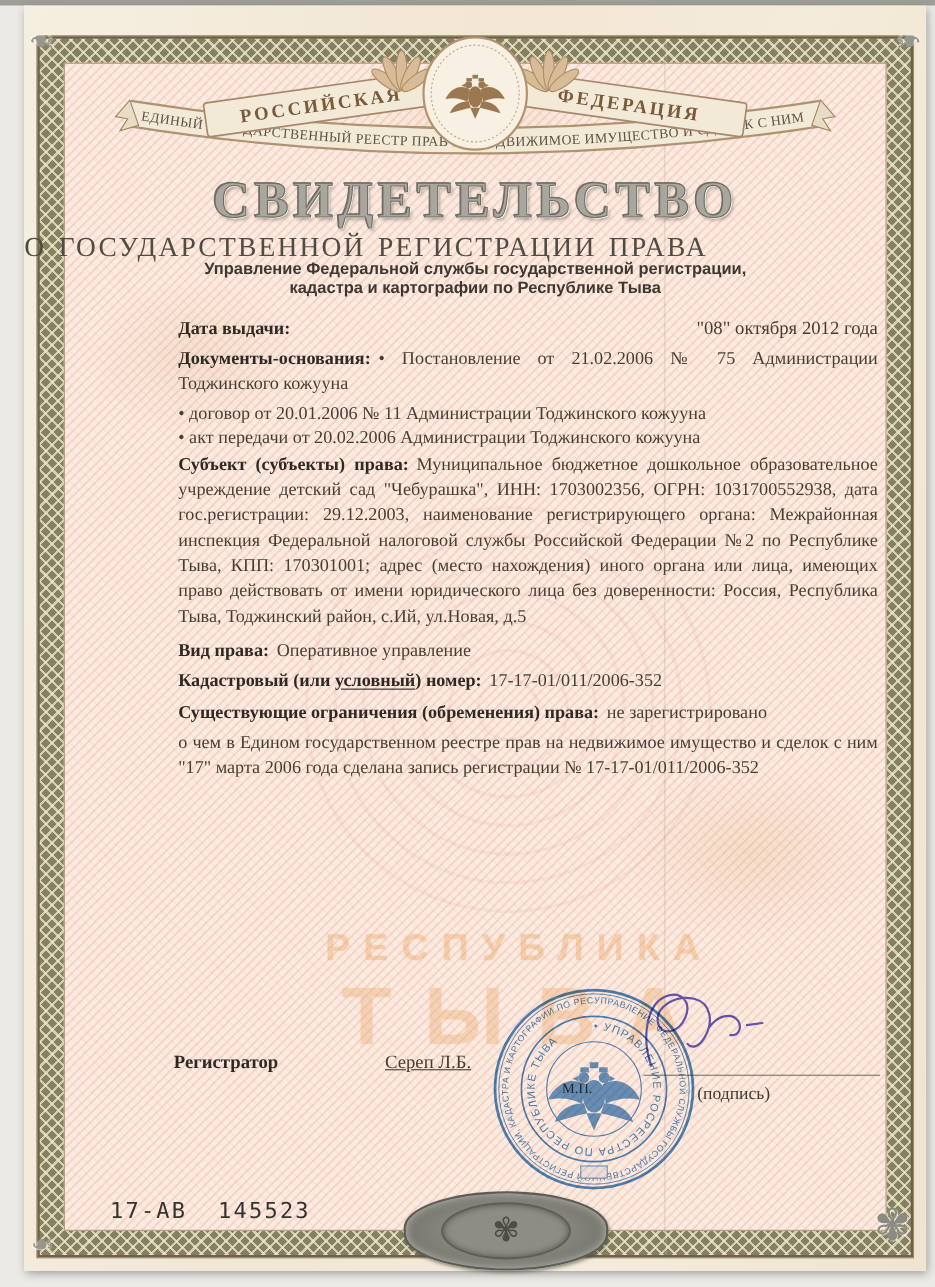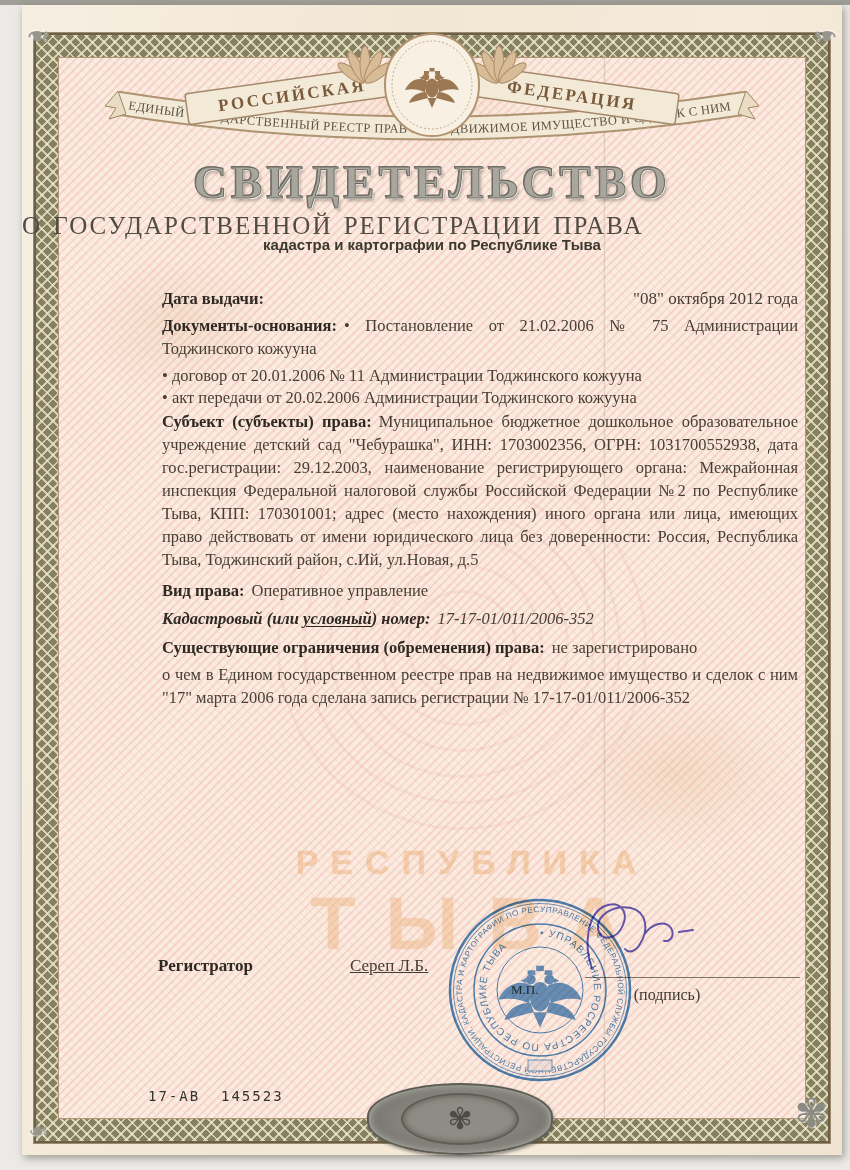--- a/index.html
+++ b/index.html
@@ -53,41 +53,41 @@
            font-size:16.5px;line-height:23px;color:#463e35;}
   .content p{margin:0;}
   .lbl{font-weight:bold;color:#2e2922;margin-right:7px;}
   .date-row{display:flex;justify-content:space-between;margin-bottom:4px;}
   .date-val{font-size:17px;}
   .basis{text-align:justify;margin-bottom:6px !important;}
   .bullet{line-height:20px;margin-bottom:2px !important;}
   .subject{text-align:justify;margin-top:2px !important;margin-bottom:8px !important;}
   .vid{margin-bottom:5px !important;}
   .object{text-align:justify;margin-bottom:3px !important;}
-  .cadastral{margin-bottom:6px !important;font-style:italic;}
+  .cadastral{margin-bottom:6px !important;}
   .cadastral u{text-underline-offset:2px;}
   .restrict{margin-bottom:4px !important;}
   .record{text-align:justify;}
   
   .wm{position:absolute;left:126px;width:636px;text-align:center;
       font-family:"Liberation Sans",sans-serif;font-weight:bold;color:#e8a15c;
       text-shadow:0 0 2px rgba(232,161,92,.5);}
   .wm1{top:838px;font-size:34px;letter-spacing:12px;text-indent:12px;opacity:.38;}
   .wm2{top:876px;font-size:74px;letter-spacing:30px;text-indent:30px;opacity:.32;}
   
   .registrar{position:absolute;left:136px;top:951px;font-weight:bold;font-size:17px;color:#2e2922;}
   .reg-name{position:absolute;left:328px;top:951px;font-size:17px;color:#433c33;text-decoration:underline;}
   .mp{position:absolute;left:489px;top:977px;font-size:13px;color:#474538;}
   .sig-line{position:absolute;left:563px;top:972px;width:215px;border-top:1.5px solid #7b7366;}
   .sig-caption{position:absolute;left:580px;top:981px;width:130px;text-align:center;
                font-size:16px;color:#3f3a32;}
   .signature{position:absolute;left:556px;top:892px;}
   .stamp{position:absolute;left:418px;top:885px;mix-blend-mode:multiply;opacity:.93;}
   .serial{position:absolute;left:78px;top:1083px;font-family:"DejaVu Sans Mono",monospace;
-          font-size:14px;letter-spacing:2px;color:#35332e;white-space:pre;margin-left:48px;}
+          font-size:20px;letter-spacing:2px;color:#35332e;white-space:pre;}
   
   .medallion{position:absolute;left:345px;top:1078px;width:186px;height:72px;}
   .med-outer{position:absolute;inset:0;border-radius:50%/46%;
              background:radial-gradient(ellipse,#9d9d95 0%,#7d7d75 60%,#6a6a62 100%);
              border:2px solid #5d5d55;box-shadow:inset 0 0 8px rgba(255,255,255,.5),1px 2px 3px rgba(60,60,50,.5);}
   .med-ring{position:absolute;left:34px;top:10px;right:34px;bottom:10px;border-radius:50%;
             background:#8d8d85;border:2px solid #5e5e56;box-shadow:inset 0 0 6px rgba(40,40,34,.55);}
   .med-core{position:absolute;left:0;top:0;width:100%;height:72px;line-height:72px;text-align:center;
             font-size:30px;color:#4d4d46;}
 </style>
@@ -164,20 +164,21 @@
         <path d="M6,7 C15,7 21,12 23,18 C15,16 9,14 4,13 Z"></path>
         <path d="M-4.5,13 h9 l-4.5,10 z"></path>
         <circle cx="-14" cy="11" r="1.6"></circle>
           <circle cx="14" cy="11" r="1.6"></circle>
       </g>
     </svg>
 
     <div class="title">СВИДЕТЕЛЬСТВО</div>
     <div class="subtitle">О ГОСУДАРСТВЕННОЙ РЕГИСТРАЦИИ ПРАВА</div>
     <div class="authority">
+      <div>Управление Федеральной службы государственной регистрации,</div>
       <div>кадастра и картографии по Республике Тыва</div>
     </div>
 
     <div class="content">
       <div class="date-row">
         <span class="lbl">Дата выдачи:</span>
         <span class="date-val">"08" октября 2012 года</span>
       </div>
       <p class="basis"><span class="lbl">Документы-основания:</span><span>• Постановление от 21.02.2006 № 75 Администрации Тоджинского кожууна</span></p>
       <p class="bullet">• договор от 20.01.2006 № 11 Администрации Тоджинского кожууна</p>

